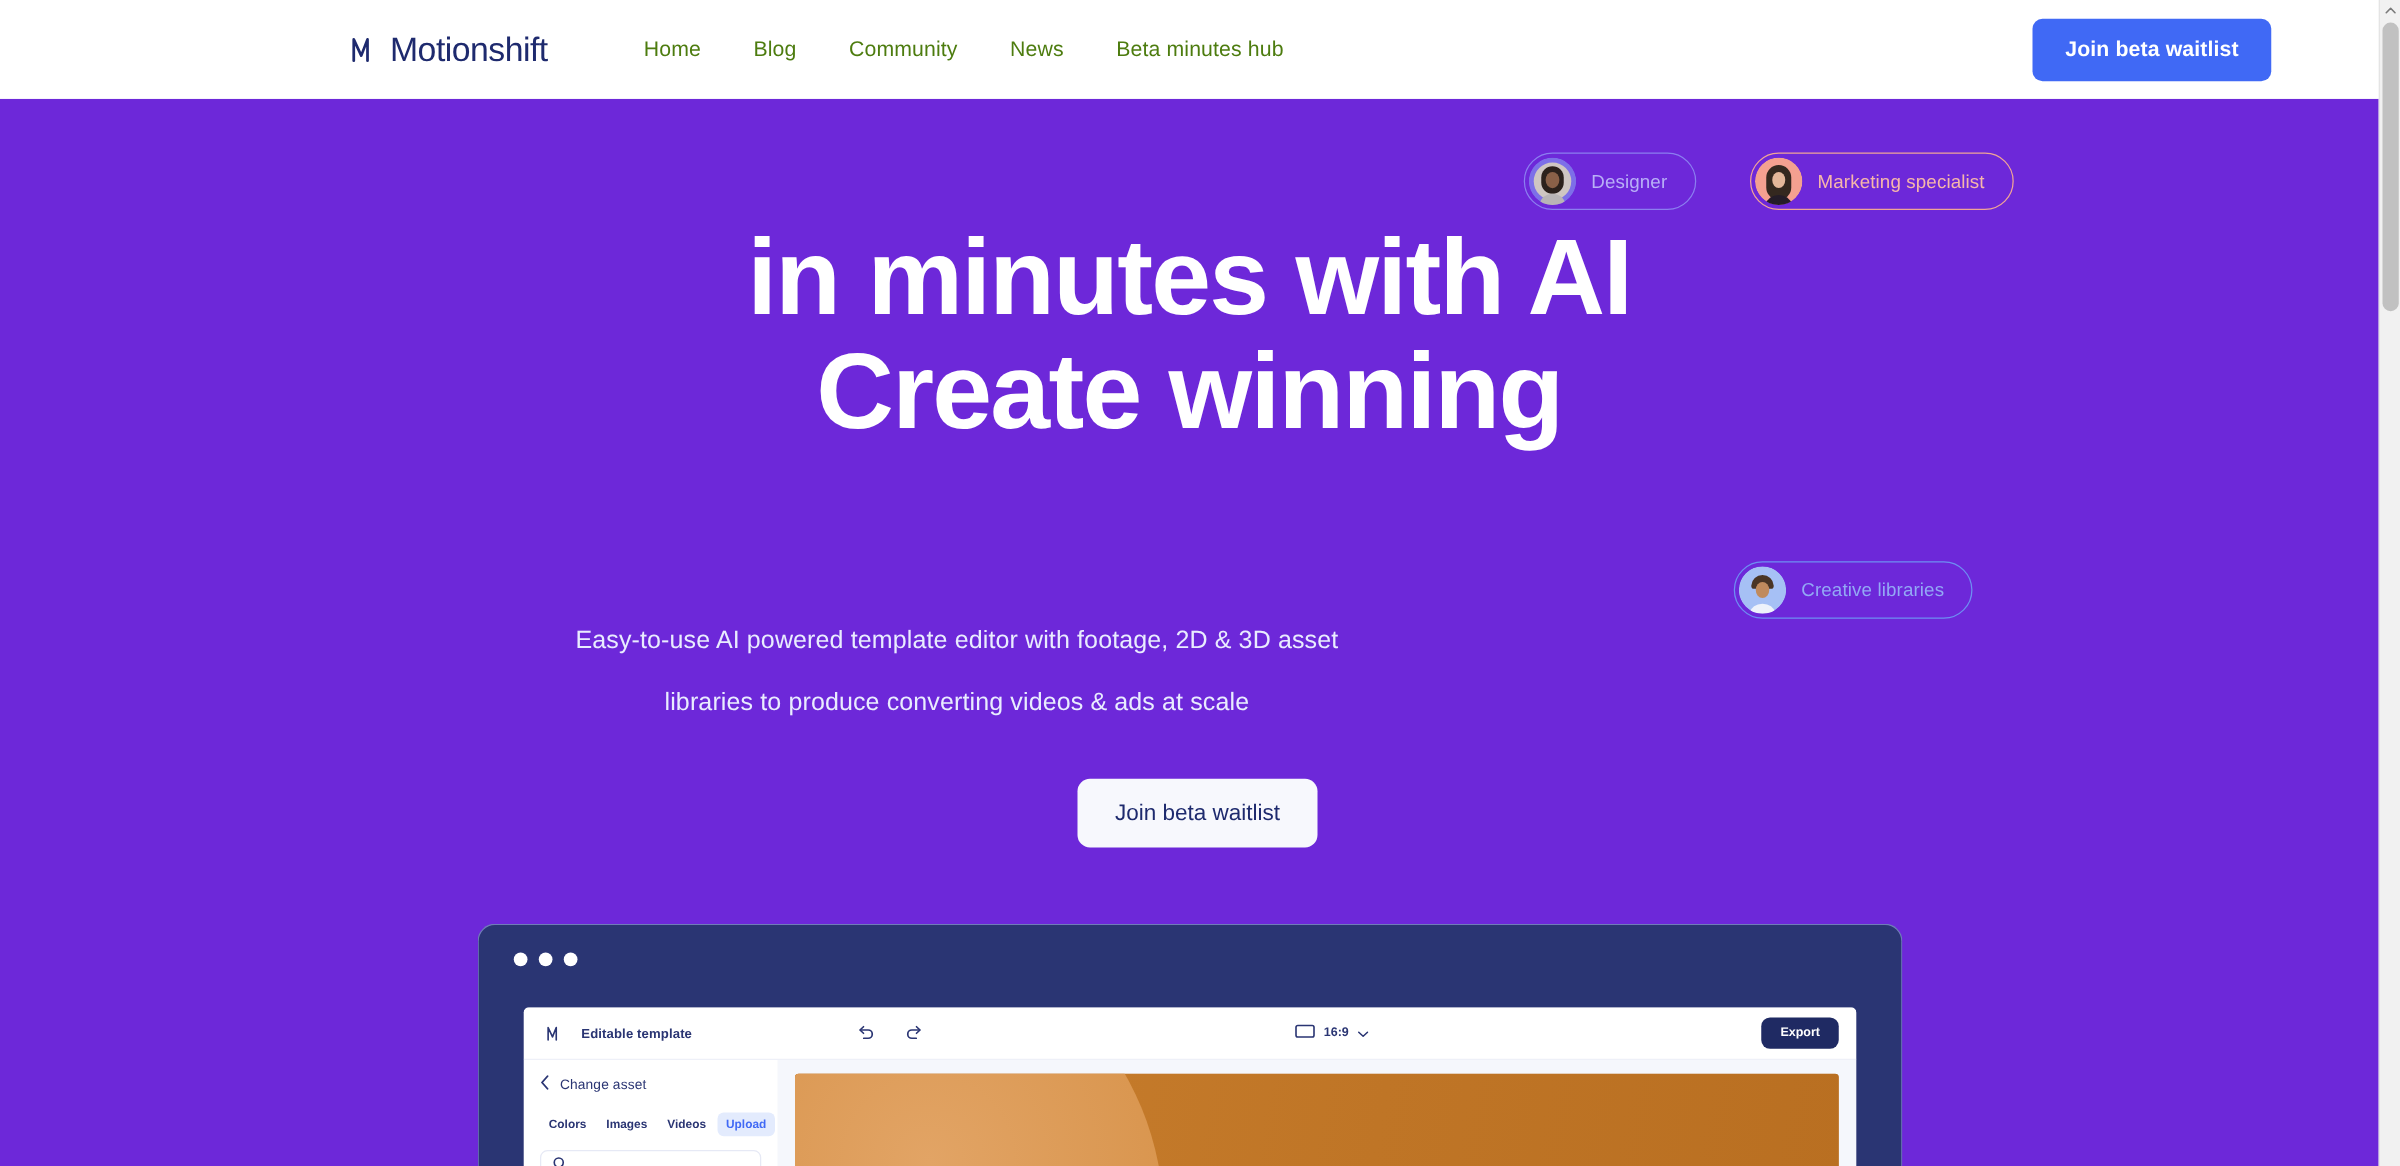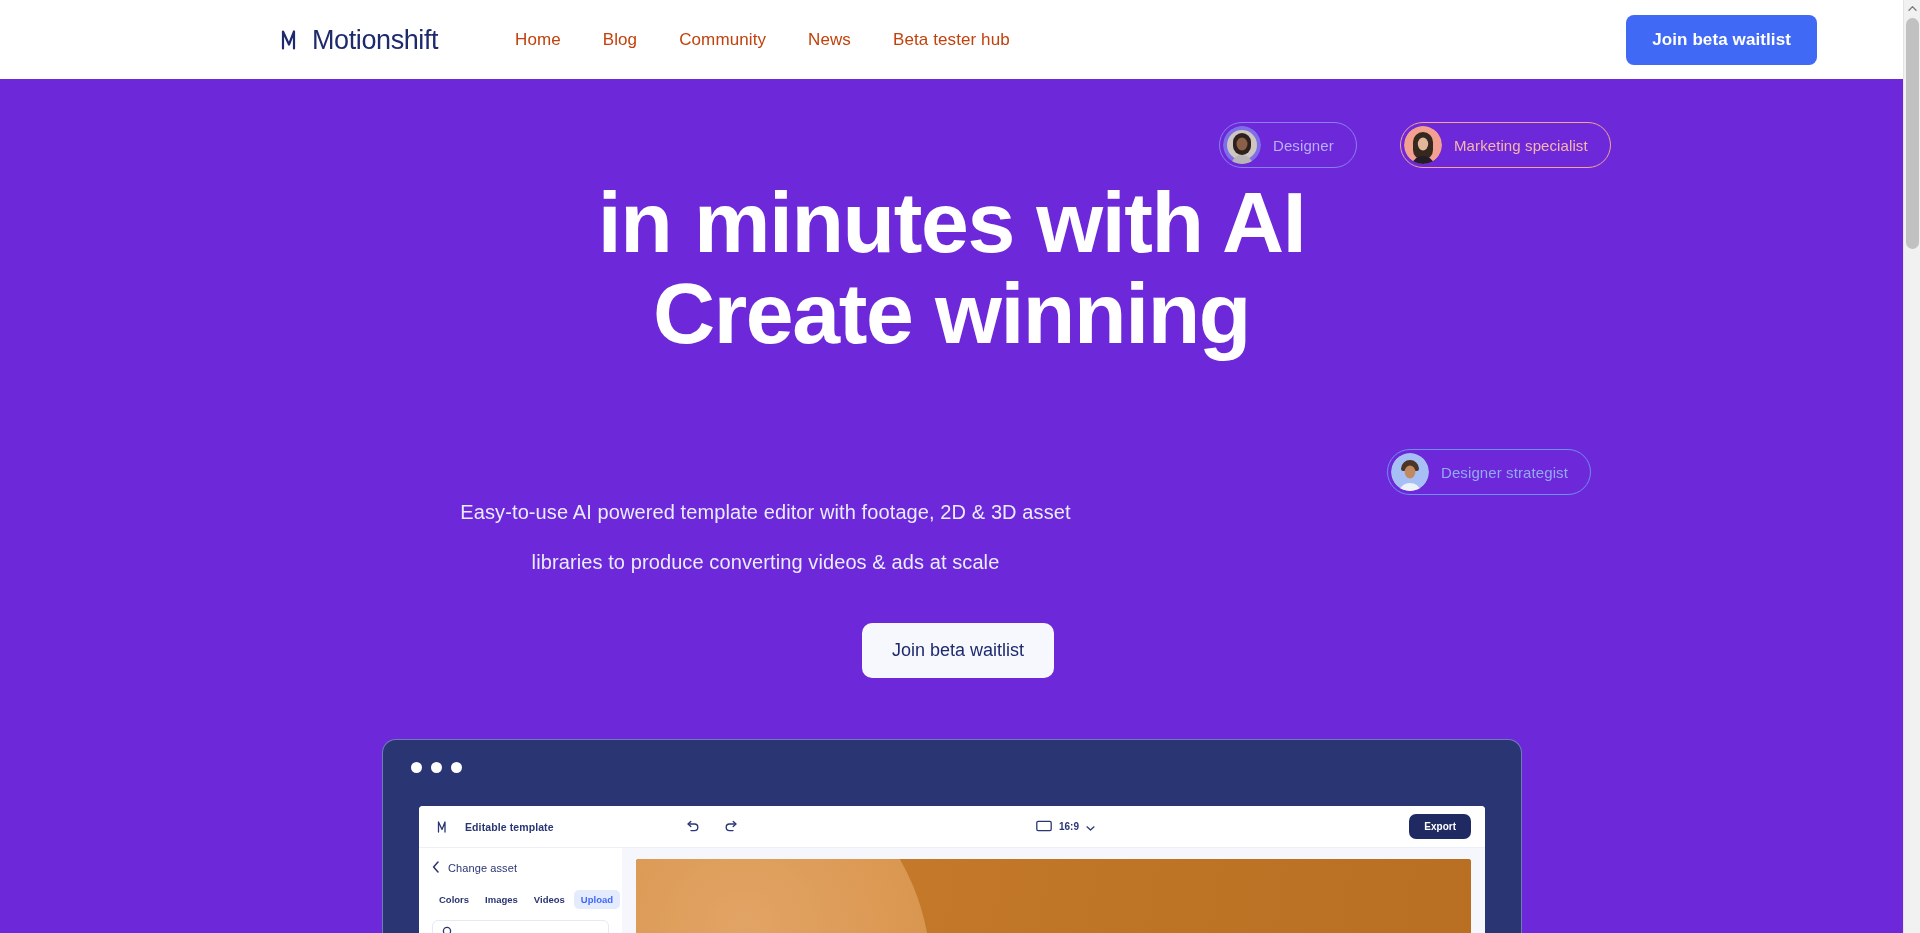--- a/index.html
+++ b/index.html
@@ -60,21 +60,21 @@
     position: absolute;
     left: 494px;
     top: 50%;
     transform: translateY(-50%);
     display: flex;
     align-items: center;
     gap: 0px;
   }
   .nav-link {
     font-size: 17px;
-    color: #c2410c;
+    color: #4d7c0f;
     text-decoration: none;
     padding: 8px 21px;
     white-space: nowrap;
     cursor: pointer;
     letter-spacing: 0.1px;
   }
 
   .header-cta {
     position: absolute;
     right: 86px;
@@ -428,21 +428,21 @@
         </svg>
       </span>
       <span class="brand-text">Motionshift</span>
     </a>
 
     <nav class="main-nav">
       <a class="nav-link">Home</a>
       <a class="nav-link">Blog</a>
       <a class="nav-link">Community</a>
       <a class="nav-link">News</a>
-      <a class="nav-link">Beta tester hub</a>
+      <a class="nav-link">Beta minutes hub</a>
     </nav>
 
     <button class="header-cta">Join beta waitlist</button>
   </header>
 
   <section class="hero">
 
     <div class="badge badge-designer">
       <span class="avatar">
         <svg viewBox="0 0 38 38">
@@ -471,21 +471,21 @@
 
     <div class="badge badge-creative">
       <span class="avatar">
         <svg viewBox="0 0 38 38">
           <circle cx="19" cy="19" r="19" fill="#a6c0f5"></circle>
           <path d="M19 7 a9 9 0 0 1 9 8.5 q0 2.5 -2 2.5 h-14 q-2 0 -2 -2.5 a9 9 0 0 1 9 -8.5z" fill="#4a3526"></path>
           <ellipse cx="19" cy="19" rx="5.4" ry="6.4" fill="#c08a5e"></ellipse>
           <path d="M8 38 q3-8 11-8 q8 0 11 8 z" fill="#eef2fb"></path>
         </svg>
       </span>
-      <span class="badge-label">Designer strategist</span>
+      <span class="badge-label">Creative libraries</span>
     </div>
 
     <h1 class="hero-title">
       <span class="line">in minutes with AI</span>
       <span class="line">Create winning</span>
     </h1>
 
     <p class="hero-sub">
       <span class="line">Easy-to-use AI powered template editor with footage, 2D &amp; 3D asset</span>
       <span class="line">libraries to produce converting videos &amp; ads at scale</span>

